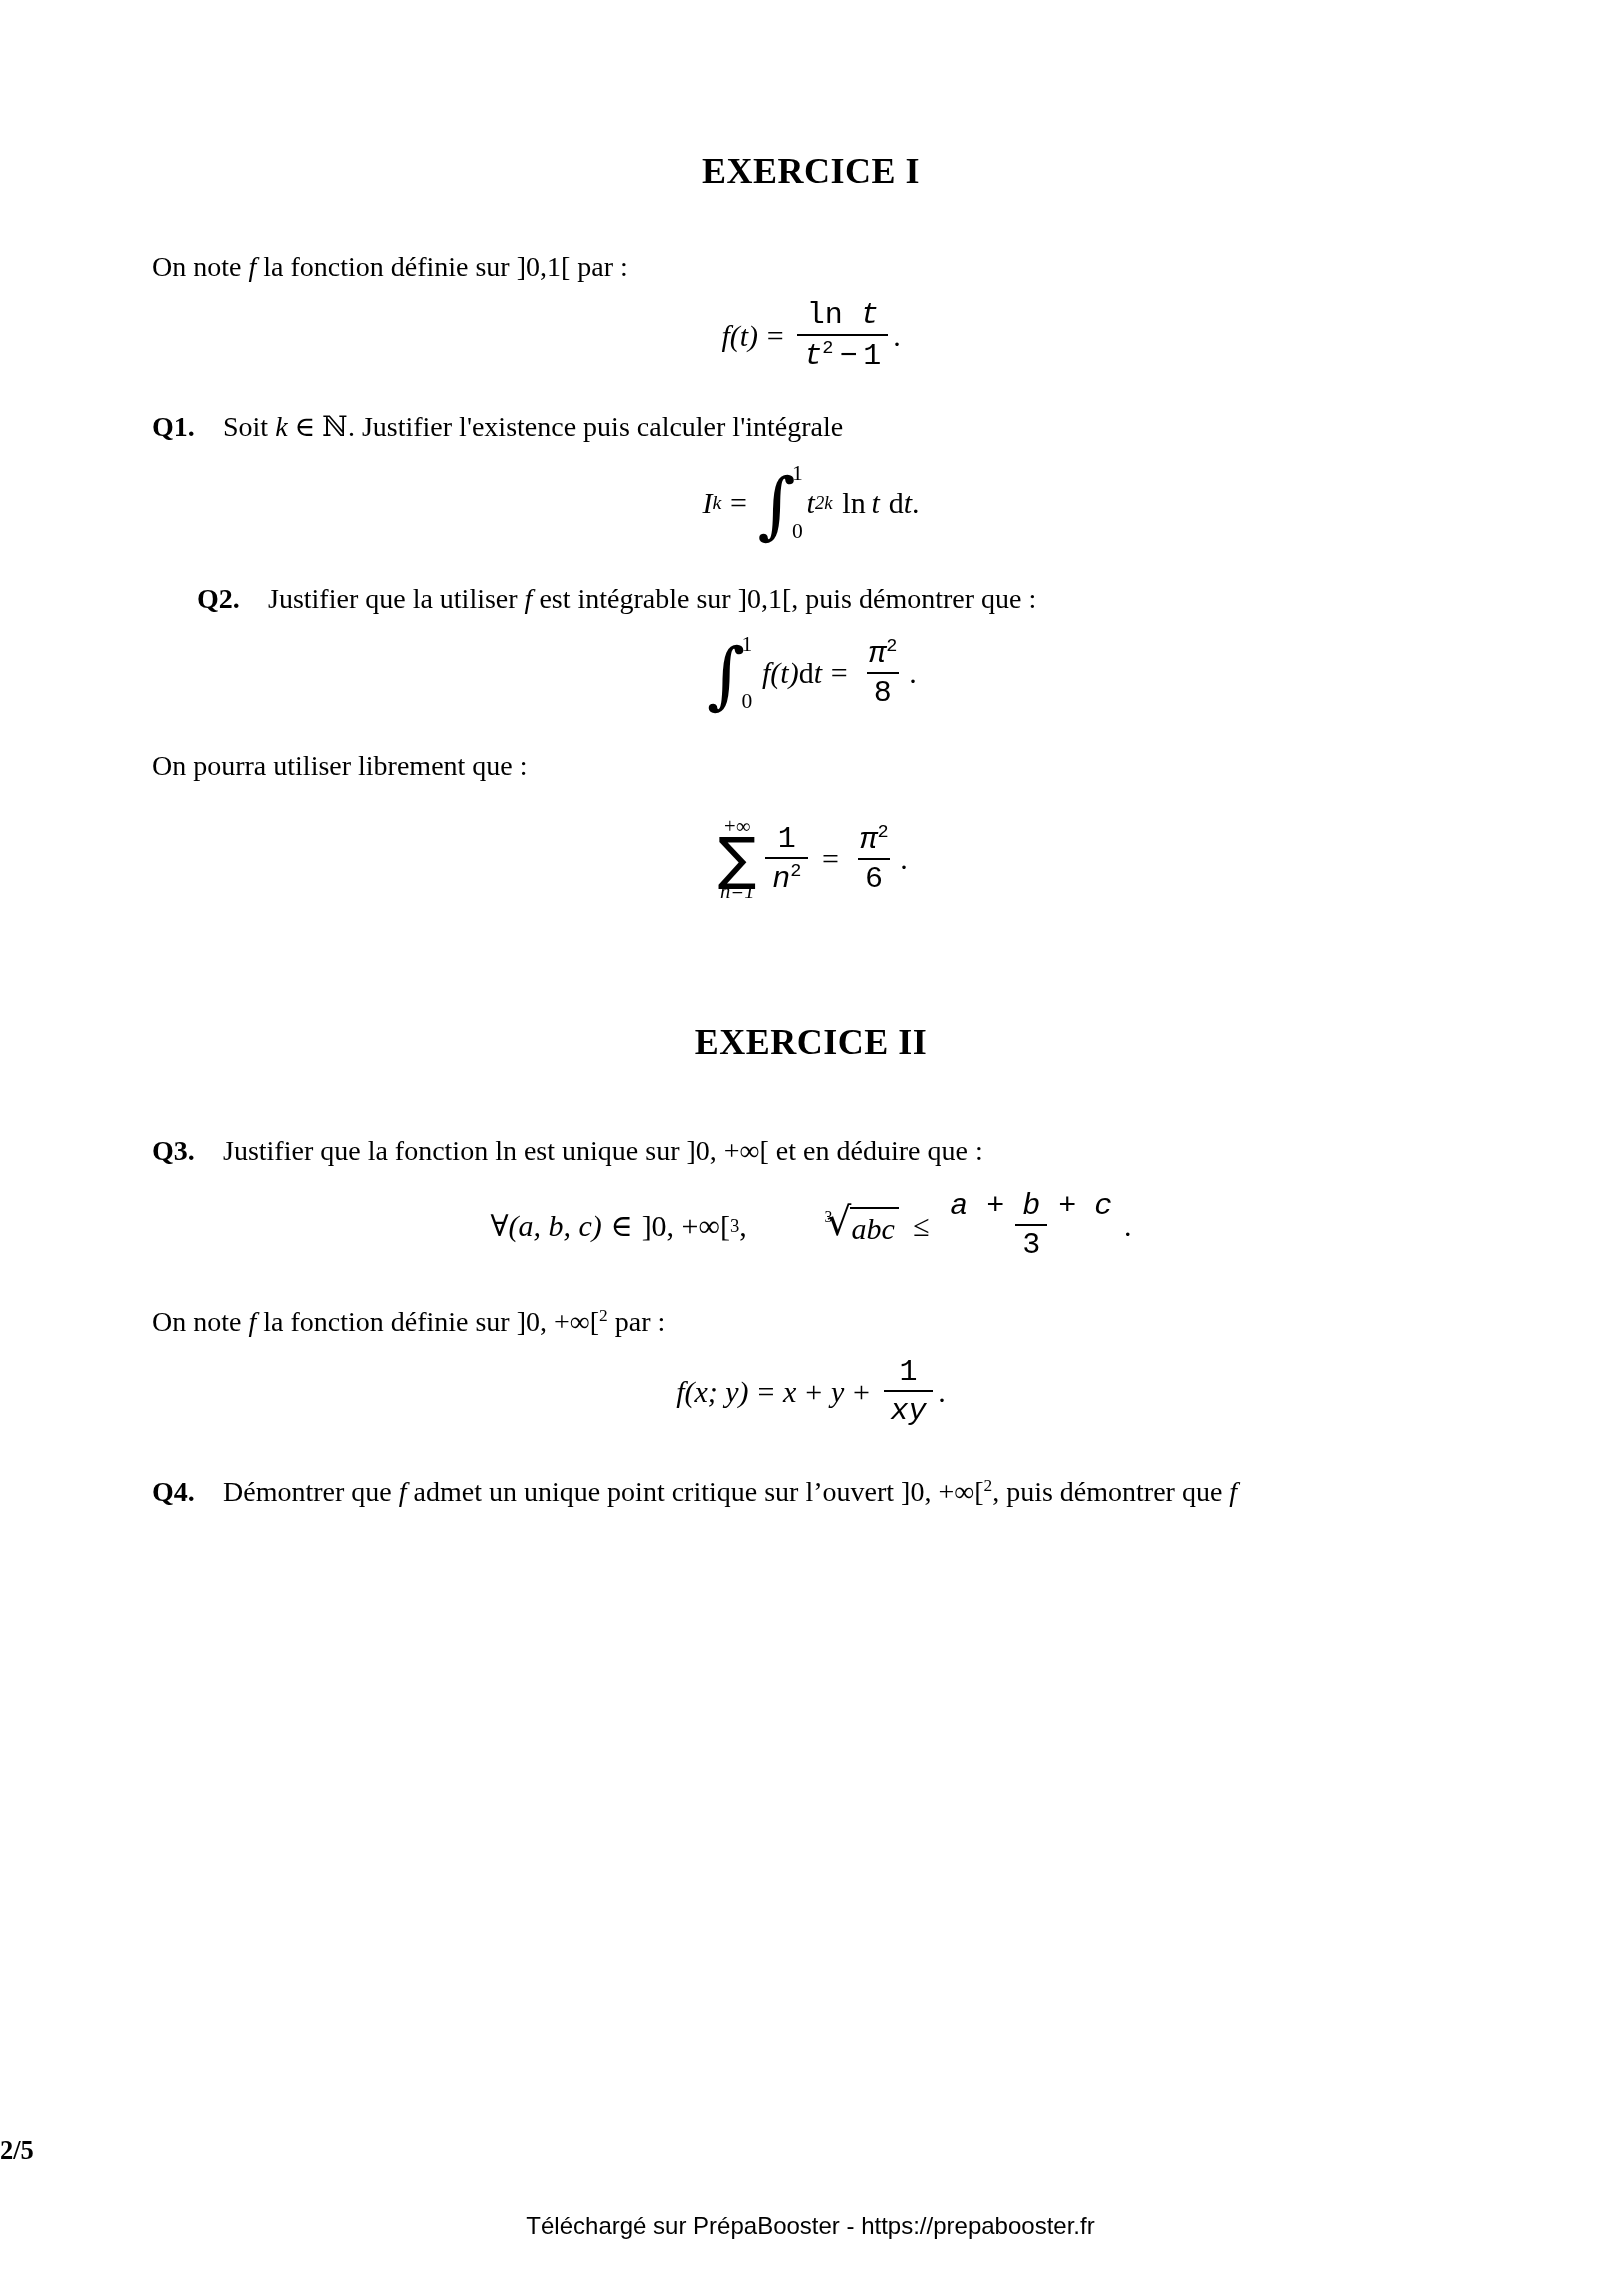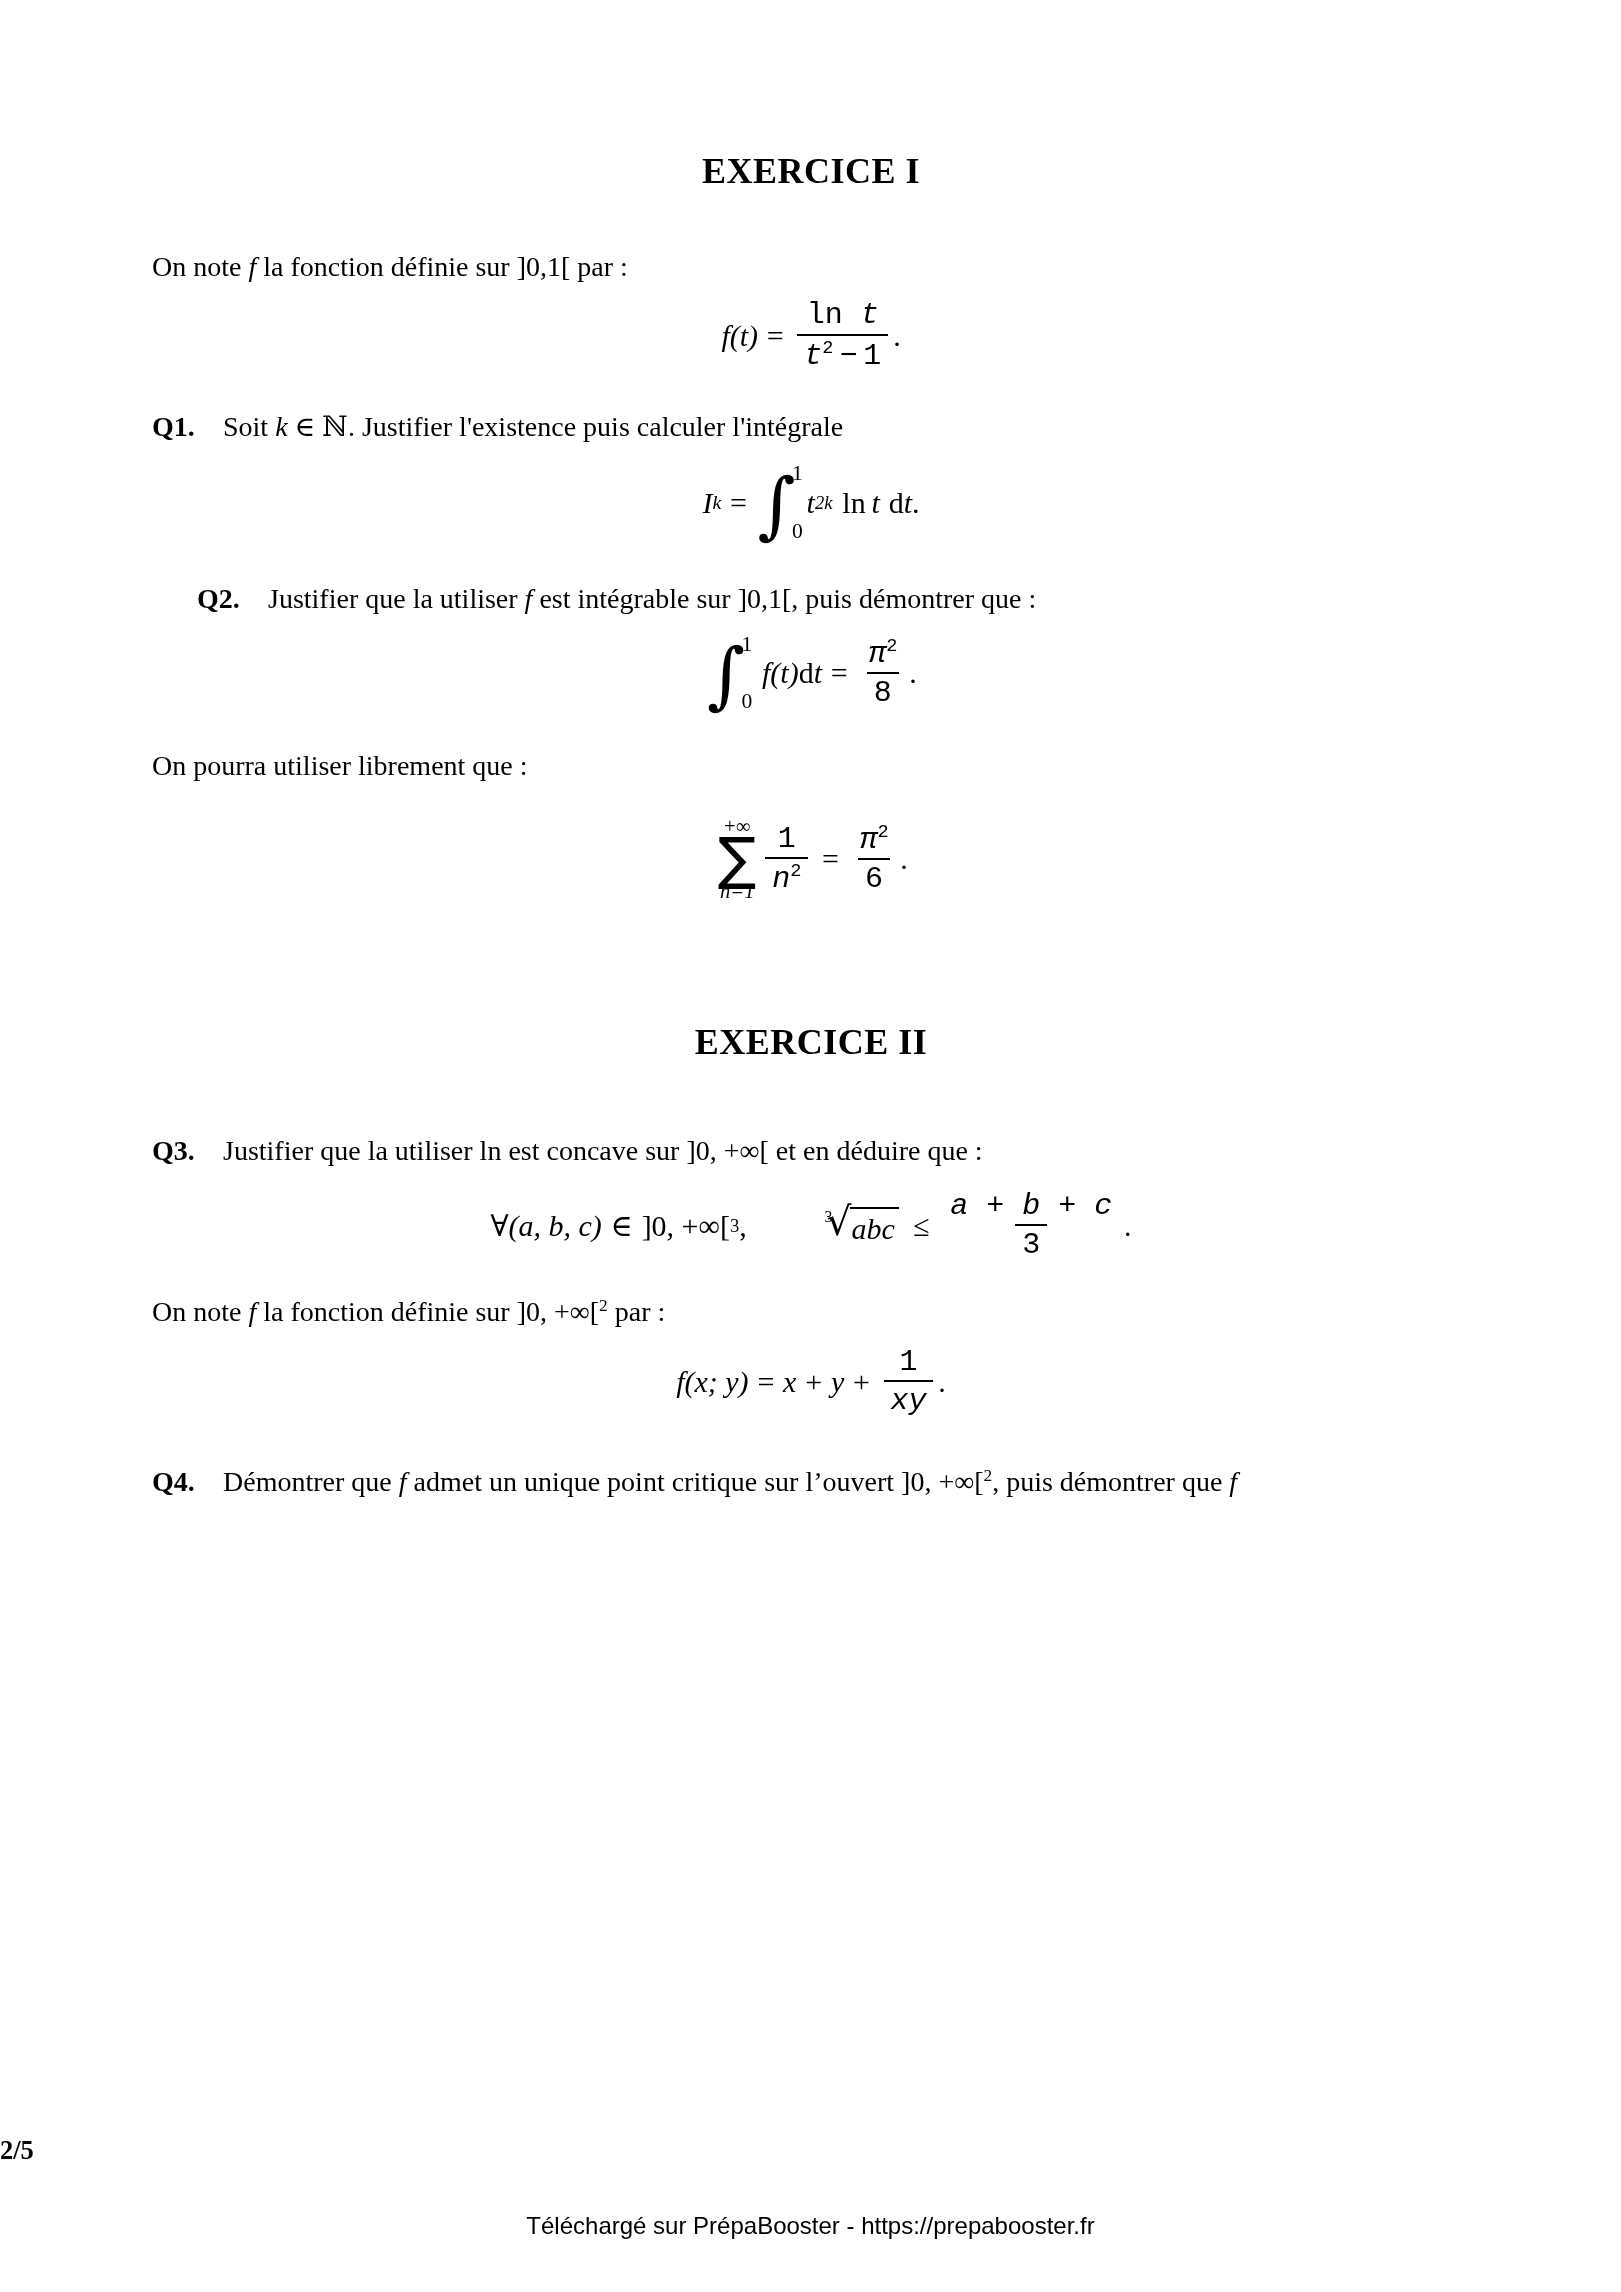--- a/index.html
+++ b/index.html
@@ -287,21 +287,21 @@
           <span class="den mup">6</span>
         </span>
         <span class="mup">.</span>
       </span>
     </div>
 
     <div class="ex-title" id="ex2-title" style="margin-top:119px;">EXERCICE II</div>
 
     <div class="qitem" style="margin-top:69px;">
       <span class="qlabel">Q3.</span>
-      <span class="qbody">Justifier que la utiliser ln est concave sur ]0, +∞[ et en déduire que :</span>
+      <span class="qbody">Justifier que la fonction ln est unique sur ]0, +∞[ et en déduire que :</span>
     </div>
 
     <div class="display" style="margin-top:19.6px;">
       <span class="mrow">
         <span class="mup">∀</span>
           <span class="mi">(a, b, c)</span>
         <span class="op mup">∈</span>
         <span class="mup">]0, +∞[</span>
           <sup class="sp">3</sup>
           <span class="mup">,</span>
@@ -313,21 +313,21 @@
         </span>
         <span class="op mup">≤</span>
         <span class="frac">
           <span class="num mi">a + b + c</span>
           <span class="den mup">3</span>
         </span>
         <span class="mup">.</span>
       </span>
     </div>
 
-    <div class="para" style="margin-top:31px;">
+    <div class="para" style="margin-top:41px;">
       <span>On note </span><span class="mi">f</span><span> la fonction définie sur ]0, +∞[</span><sup class="sp">2</sup><span> par :</span>
     </div>
 
     <div class="display" style="margin-top:15.7px;">
       <span class="mrow">
         <span class="mi">f</span>
           <span class="mi">(x; y)</span>
         <span class="op mup">=</span>
         <span class="mi">x</span>
         <span class="op mup">+</span>

